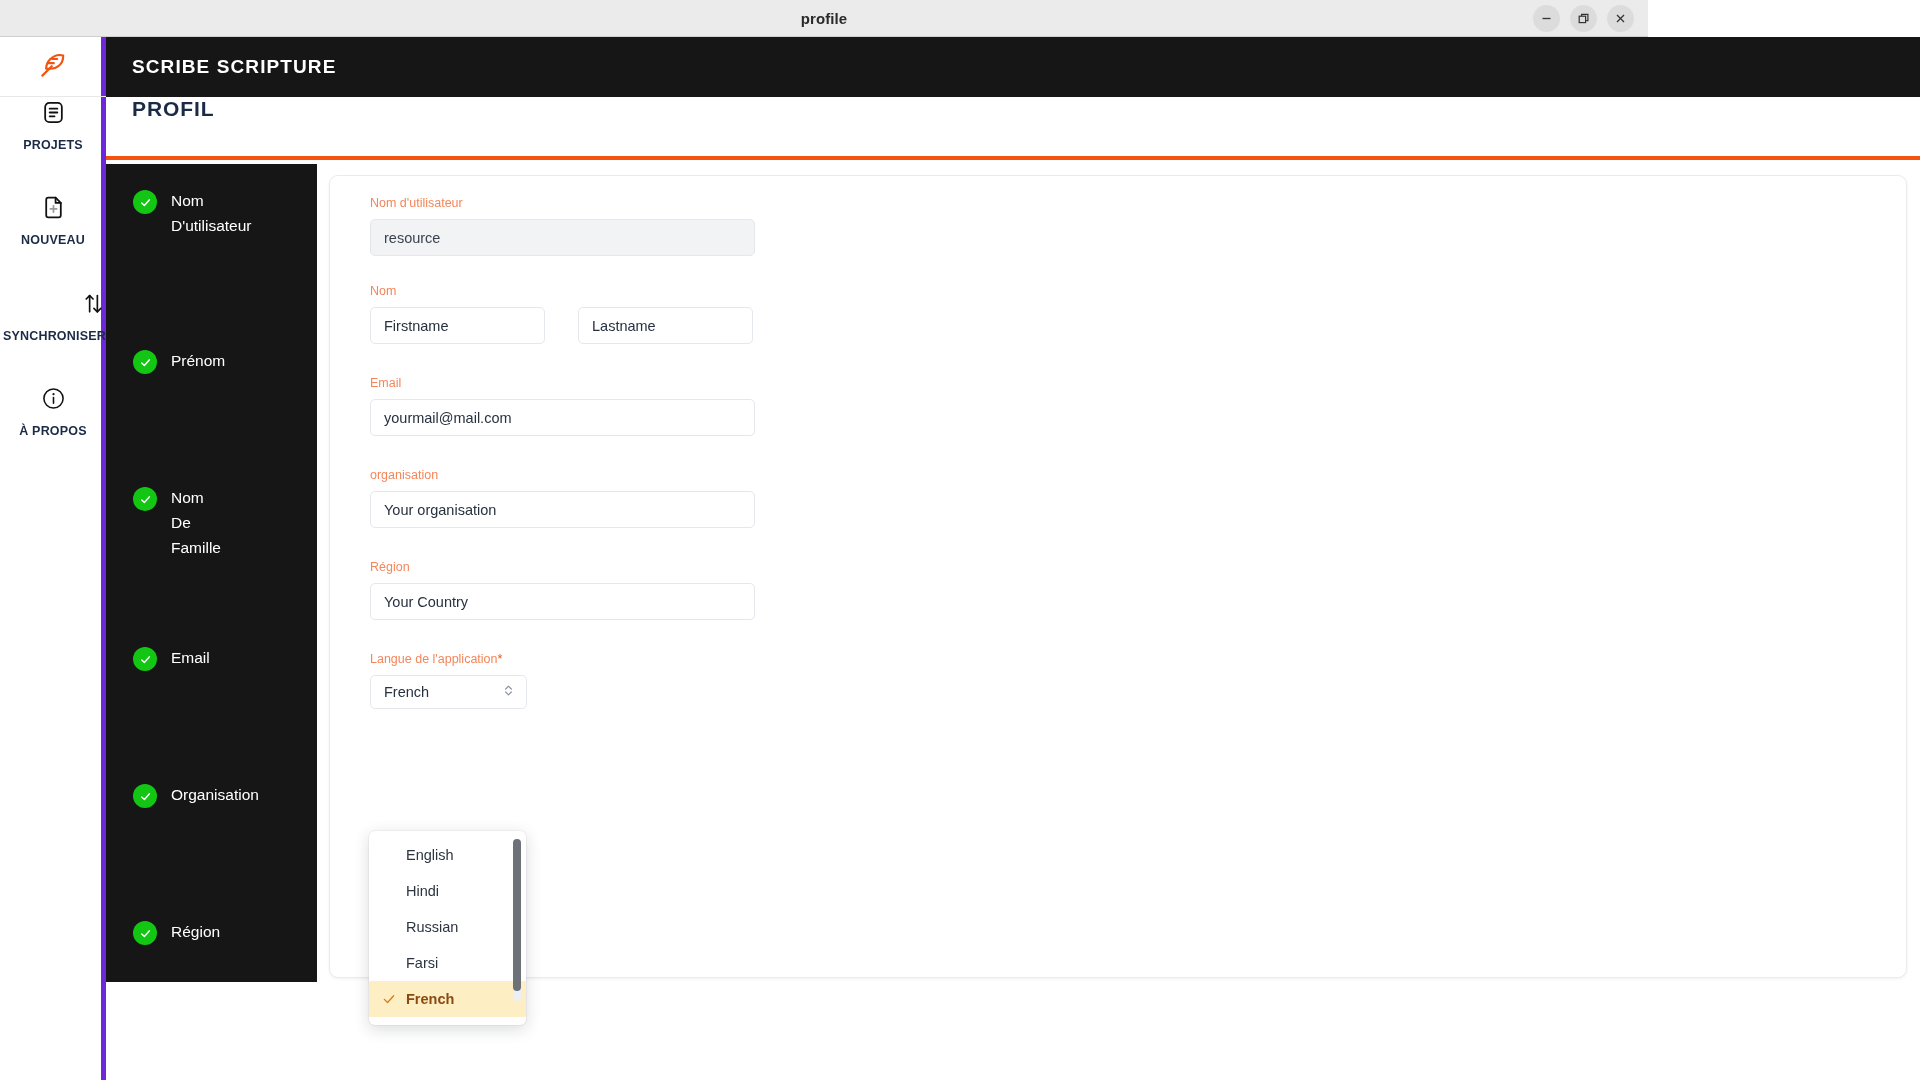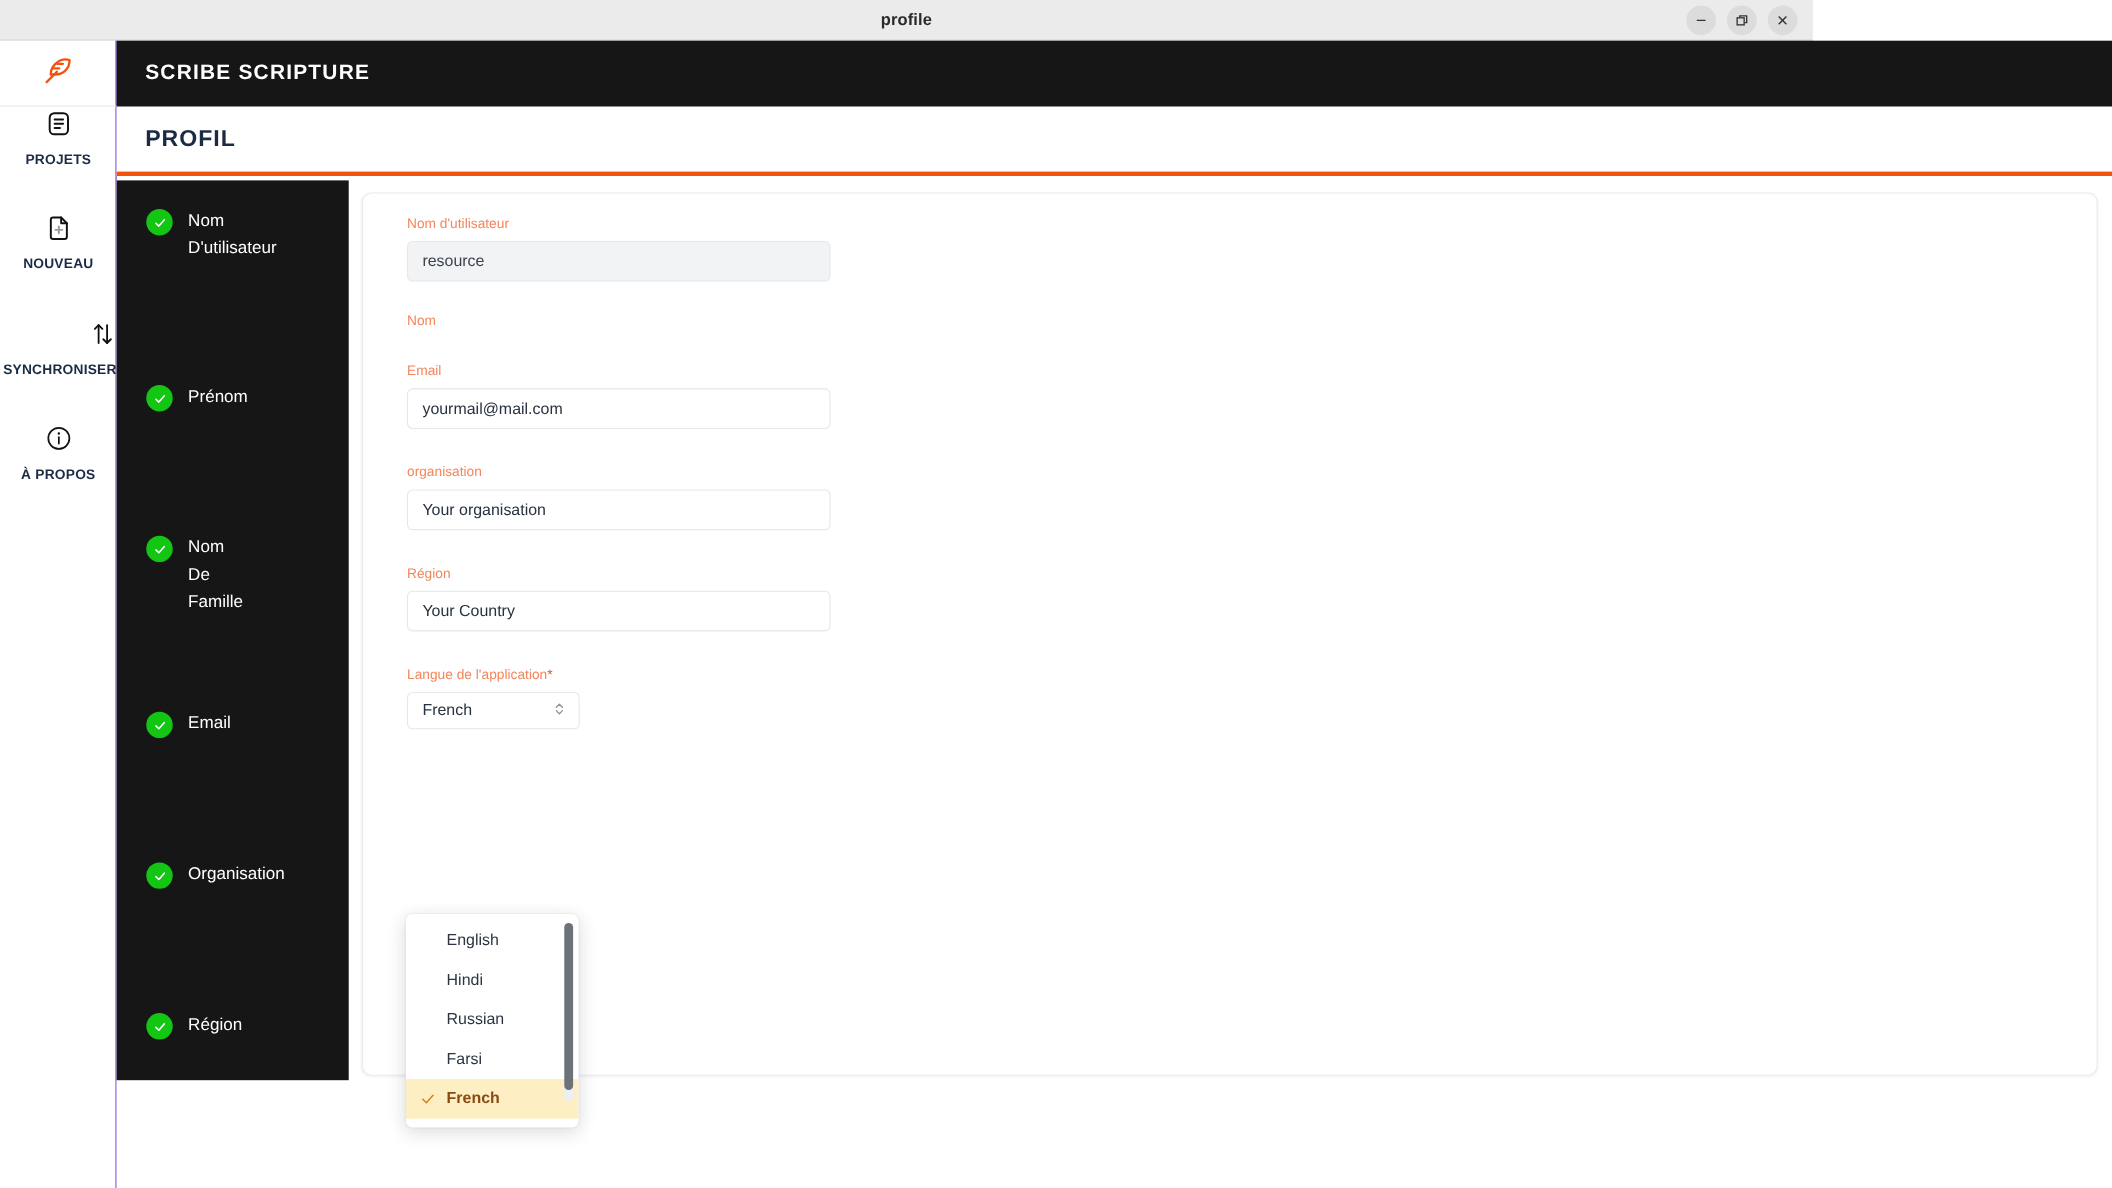--- a/index.html
+++ b/index.html
@@ -32,21 +32,21 @@
     display: flex; align-items: center; justify-content: center;
     color: #333;
   }
   .win-btn svg { display: block; }
 
   
   .rail {
     position: absolute; left: 0; top: 37px;
     width: 106px; height: 1043px;
     background: #ffffff;
-    border-right: 1px solid #6d28d9;
+    border-right: 5px solid #6d28d9;
   }
   .rail-logo {
     height: 60px; width: 106px;
     display: flex; align-items: center; justify-content: center;
     border-bottom: 1px solid #e8e8e8;
   }
   .rail-item {
     width: 106px;
     display: flex; flex-direction: column;
     align-items: center; justify-content: center;
@@ -84,21 +84,21 @@
     border: 2px solid #ffffff;
     display: flex; align-items: center; justify-content: center;
     cursor: pointer;
   }
 
   
   .pagetitle-bar {
     position: absolute; left: 106px; top: 97px;
     width: 1814px; height: 63px;
     background: #ffffff;
-    display: flex; align-items: center;
+    display: flex; align-items: flex-start;
     border-bottom: 4px solid #f4530f;
   }
   .pagetitle {
     margin-left: 26px;
     font-size: 21px; font-weight: bold; color: #1b2b46;
     letter-spacing: .9px;
   }
 
   
   .body-area {
@@ -377,20 +377,24 @@
   <div class="card">
     <div class="form">
 
       <div class="fgroup">
         <span class="flabel">Nom d'utilisateur</span>
         <div class="finput readonly w-full">resource</div>
       </div>
 
       <div class="fgroup" style="margin-top:28px">
         <span class="flabel">Nom</span>
+        <div class="row2">
+          <div class="finput w-half">Firstname</div>
+          <div class="finput w-half">Lastname</div>
+        </div>
       </div>
 
       <div class="fgroup" style="margin-top:32px">
         <span class="flabel">Email</span>
         <div class="finput w-full">yourmail@mail.com</div>
       </div>
 
       <div class="fgroup" style="margin-top:32px">
         <span class="flabel">organisation</span>
         <div class="finput w-full">Your organisation</div>

